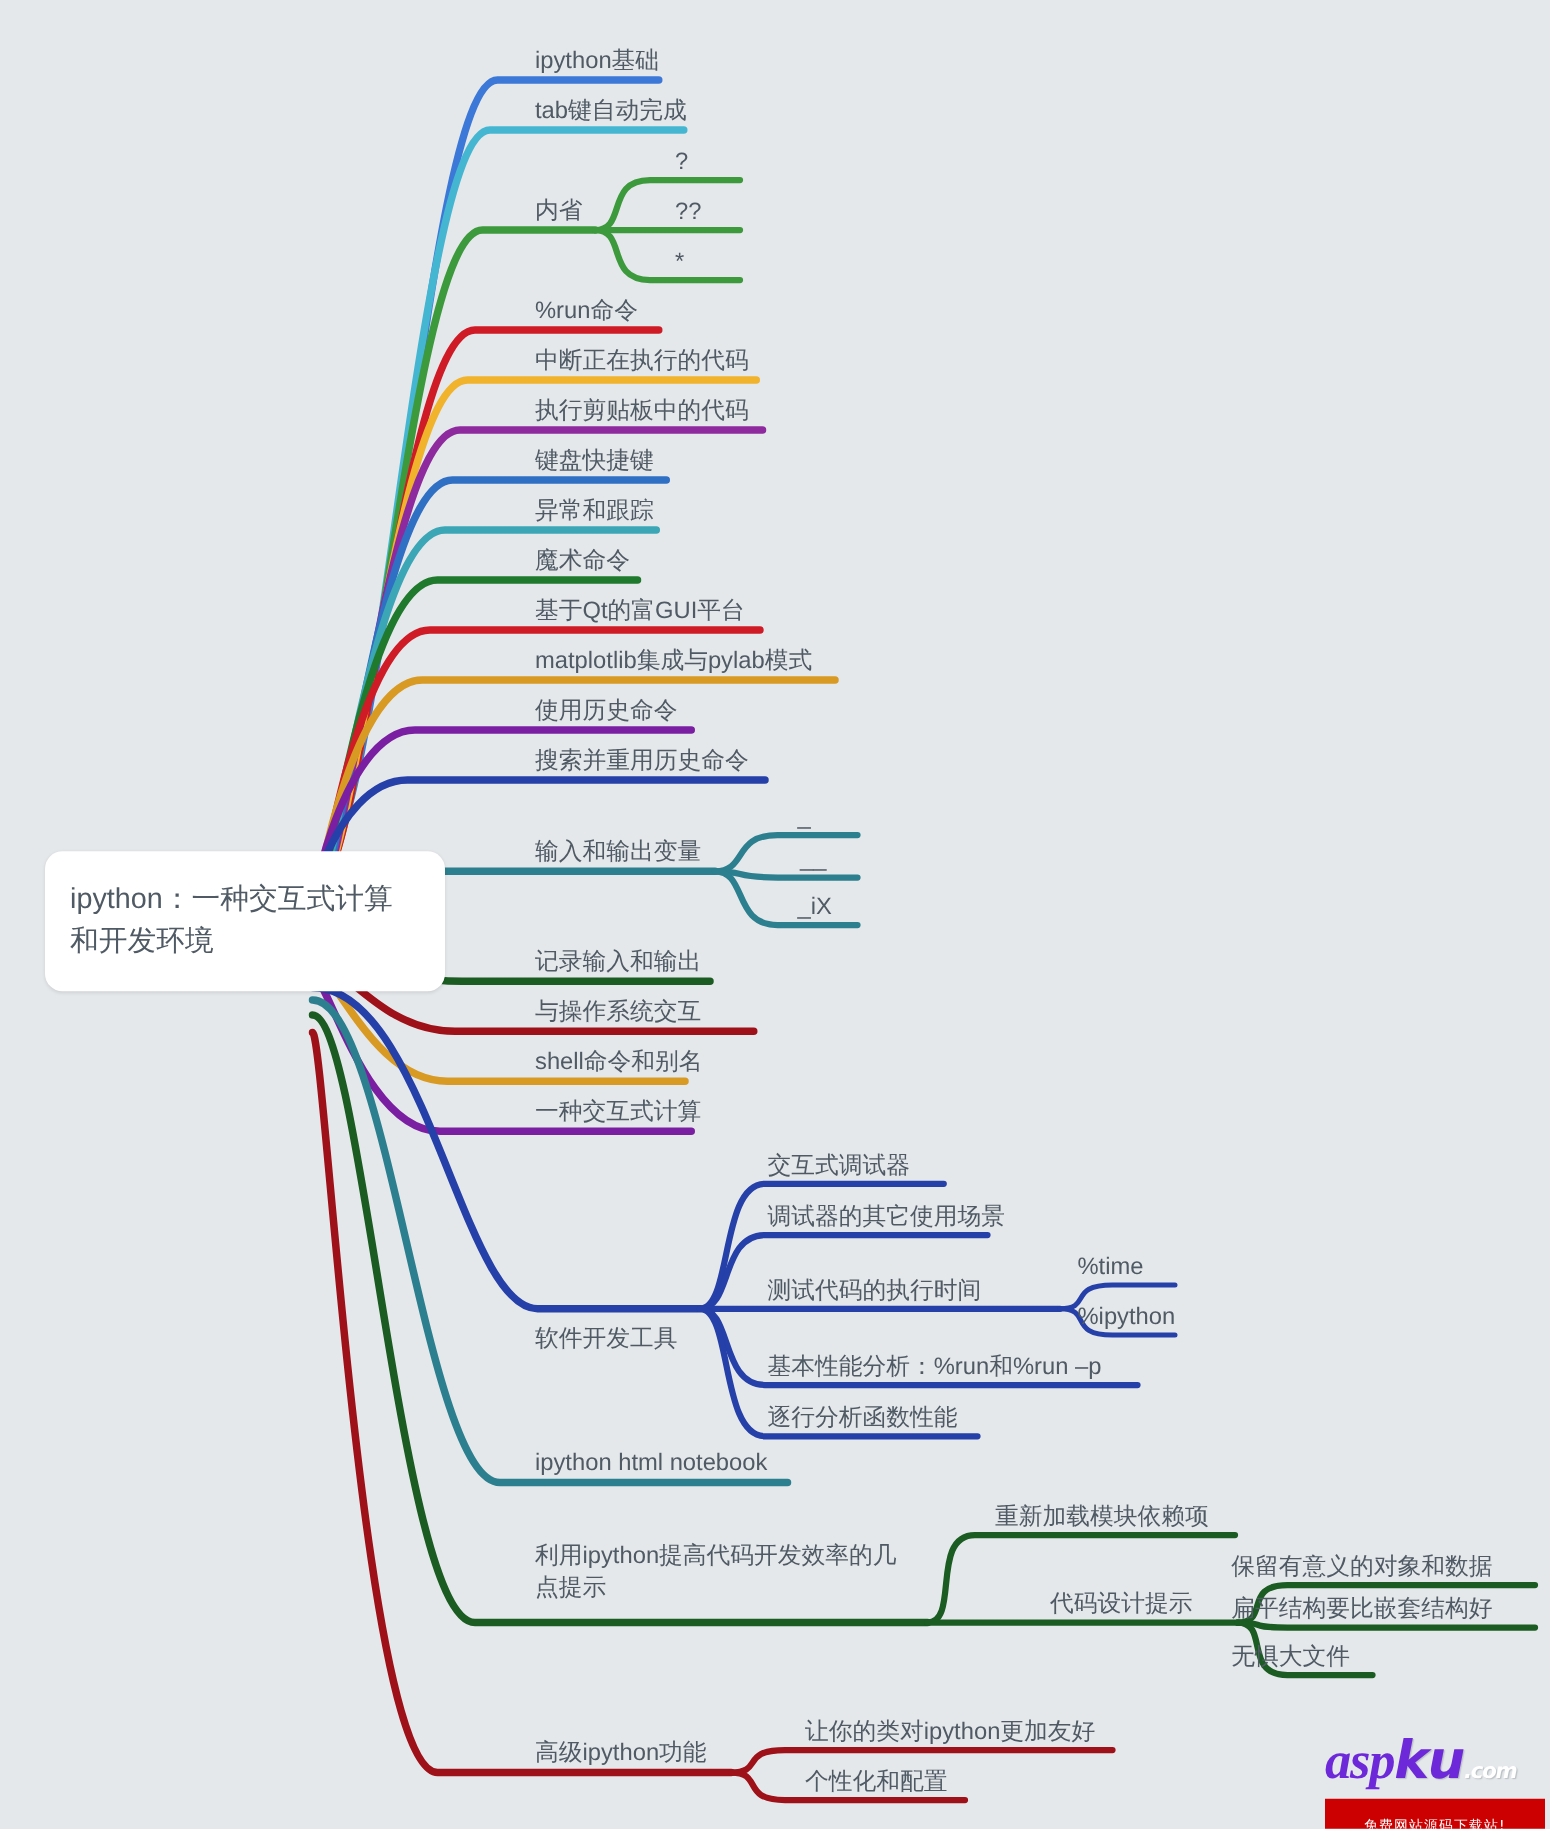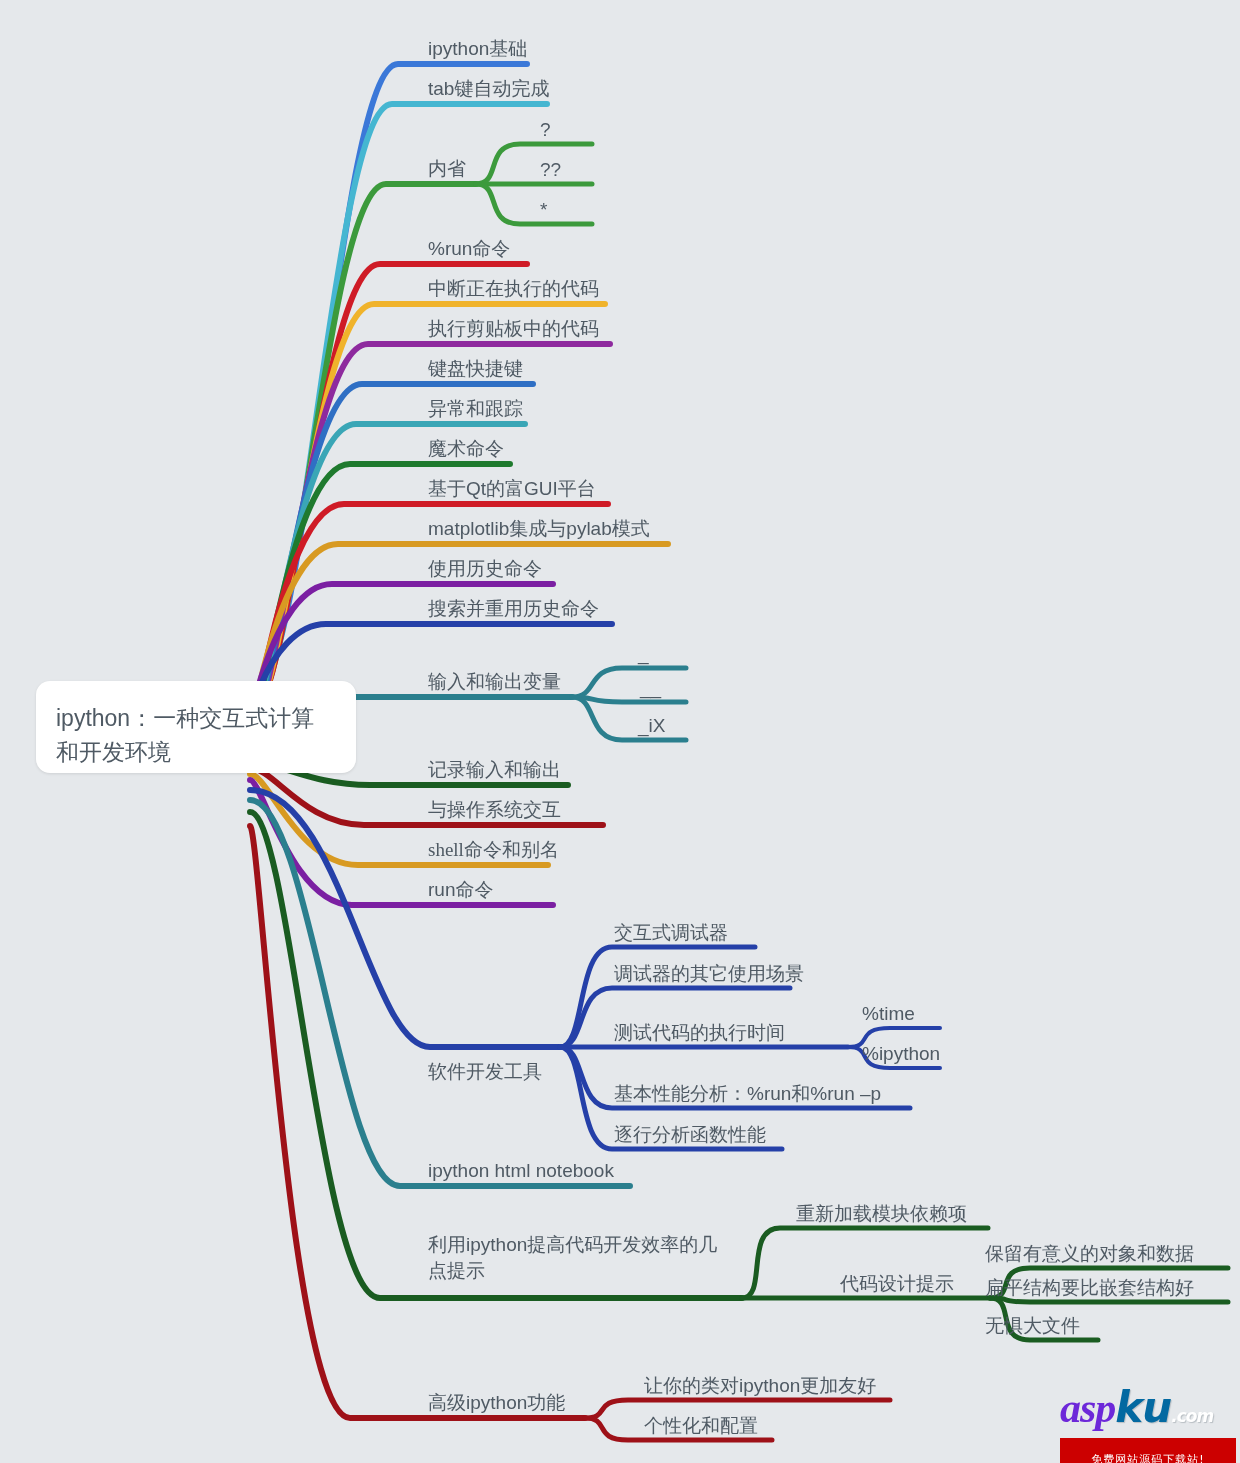--- a/index.html
+++ b/index.html
@@ -15,21 +15,21 @@
     position:absolute;
     color:#4f5a64;
     font-size:19px;
     line-height:26px;
     white-space:nowrap;
     font-family:"Liberation Sans","DejaVu Sans",sans-serif;
   }
   .root-node{
     position:absolute;
     left:36px;top:681px;
-    width:320px;height:92px;
+    width:320px;height:112px;
     background:#ffffff;
     border-radius:14px;
     box-shadow:0 1px 3px rgba(0,0,0,0.10);
     box-sizing:border-box;
     padding:20px 18px 0 20px;
   }
   .root-text{
     color:#4f5a64;
     font-size:23px;
     line-height:34px;
@@ -41,21 +41,21 @@
     width:176px;height:72px;
     text-align:left;
   }
   .wm-main{
     font-family:"DejaVu Sans",sans-serif;
     font-size:42px;font-weight:bold;font-style:italic;
     letter-spacing:-1px;
     line-height:44px;
   }
   .wm-asp{color:#6d28d9;font-family:Liberation Serif, serif;}
-  .wm-ku{color:#0369a1;text-shadow:1px 1px 1px #b9bfc4;}
+  .wm-ku{color:#6d28d9;text-shadow:1px 1px 1px #b9bfc4;}
   .wm-com{color:#ffffff;font-size:17px;font-style:italic;text-shadow:1px 1px 1px #b9bfc4;}
   .wm-sub{
     background:#cc0000;color:#ffffff;
     font-size:11px;text-align:center;
     letter-spacing:1px;
     padding:14px 0 2px 0;
     font-family:"DejaVu Sans",sans-serif;
     width:176px;
   }
 </style>
@@ -124,22 +124,22 @@
     <div class="label" style="left: 428px; top: 356px;">键盘快捷键</div>
     <div class="label" style="left: 428px; top: 396px;">异常和跟踪</div>
     <div class="label" style="left: 428px; top: 436px;">魔术命令</div>
     <div class="label" style="left: 428px; top: 476px;">基于Qt的富GUI平台</div>
     <div class="label" style="left: 428px; top: 516px;">matplotlib集成与pylab模式</div>
     <div class="label" style="left: 428px; top: 556px;">使用历史命令</div>
     <div class="label" style="left: 428px; top: 596px;">搜索并重用历史命令</div>
     <div class="label" style="left: 428px; top: 669px;">输入和输出变量</div>
     <div class="label" style="left: 428px; top: 757px;">记录输入和输出</div>
     <div class="label" style="left: 428px; top: 797px;">与操作系统交互</div>
-    <div class="label" style="left: 428px; top: 837px; font-family: Liberation Serif, serif;">shell命令和别名</div>
-    <div class="label" style="left: 428px; top: 877px;">run命令</div>
+    <div class="label" style="left: 428px; top: 837px;">shell命令和别名</div>
+    <div class="label" style="left: 428px; top: 877px;">一种交互式计算</div>
     <div class="label" style="left: 428px; top: 1019px; margin-top: 40px;">软件开发工具</div>
     <div class="label" style="left: 428px; top: 1158px;">ipython html notebook</div>
     <div class="label" style="left: 428px; top: 1232px;">利用ipython提高代码开发效率的几</div>
     <div class="label" style="left: 428px; top: 1258px;">点提示</div>
     <div class="label" style="left: 428px; top: 1390px;">高级ipython功能</div>
     <div class="label" style="left: 540px; top: 117px;">?</div>
     <div class="label" style="left: 540px; top: 157px;">??</div>
     <div class="label" style="left: 540px; top: 197px;">*</div>
     <div class="label" style="left: 638px; top: 641px;">_</div>
     <div class="label" style="left: 640px; top: 675px;">__</div>

